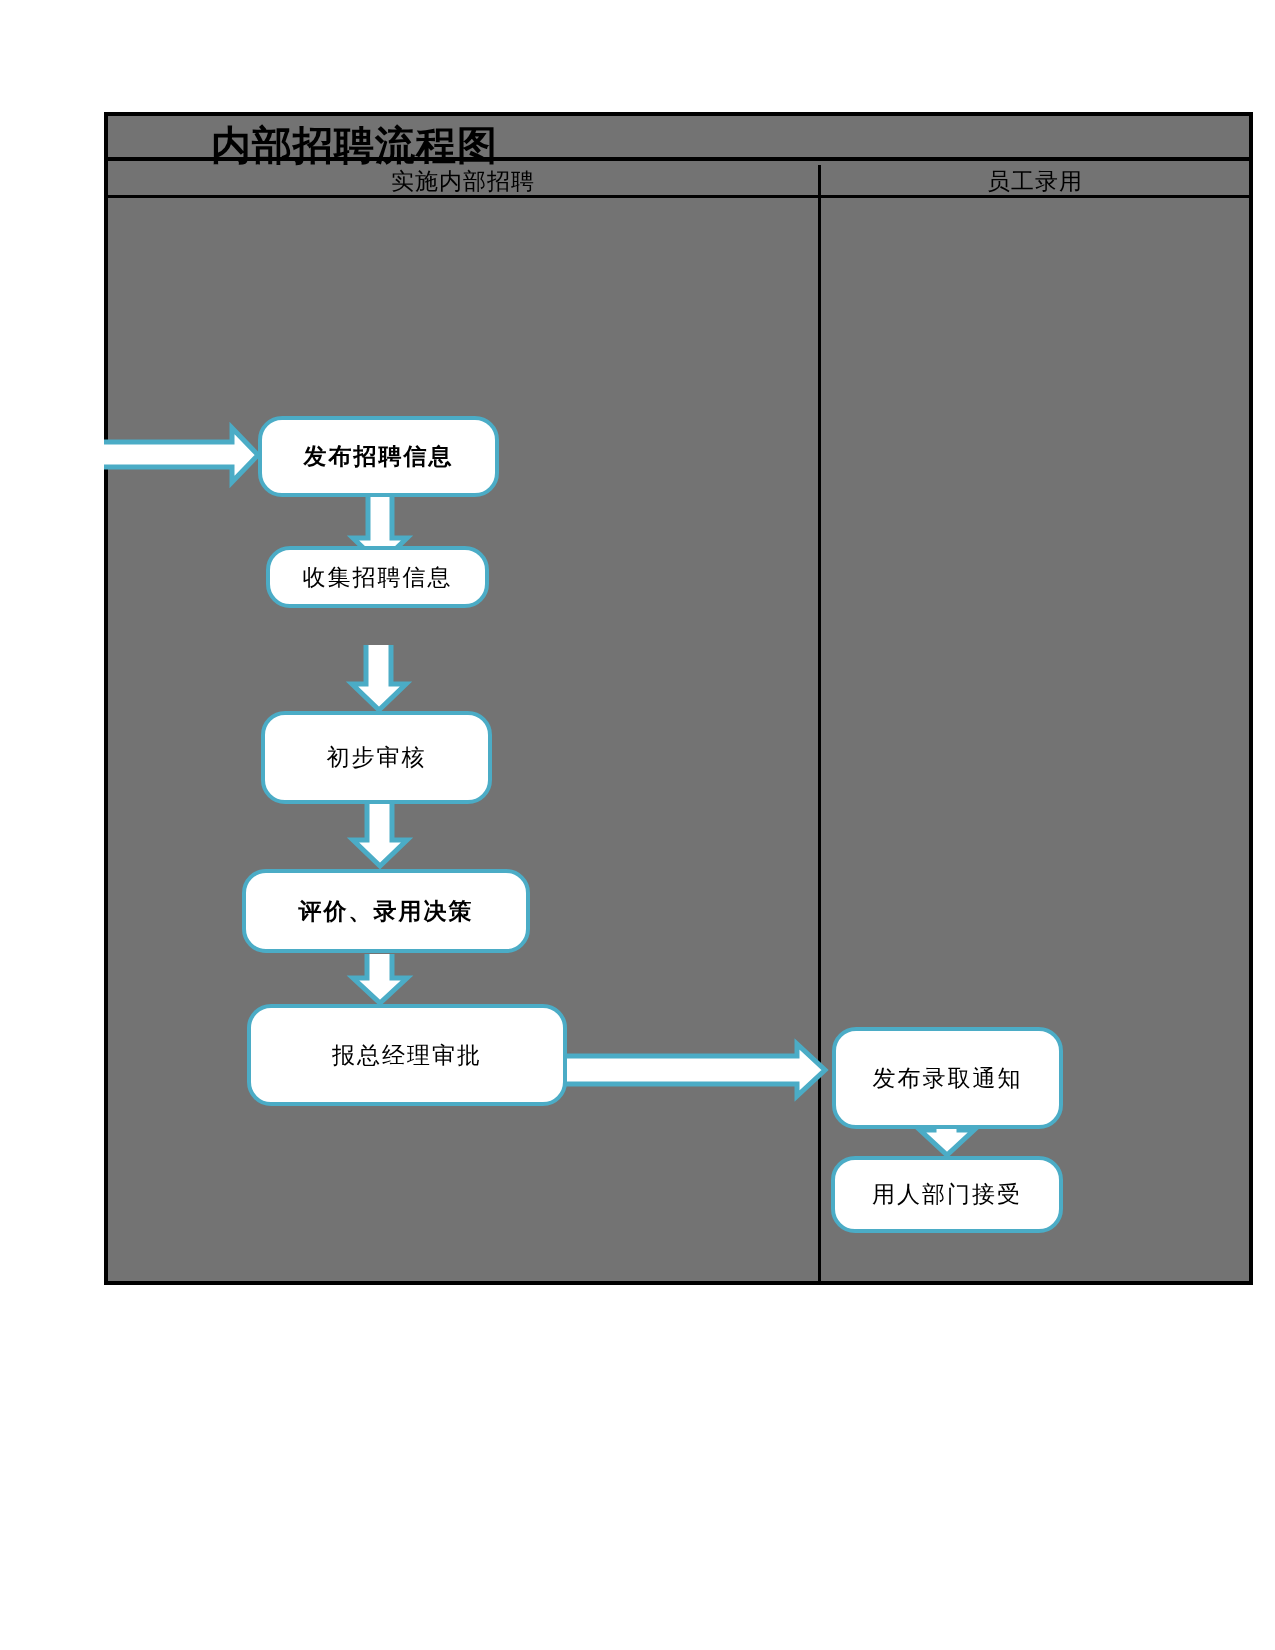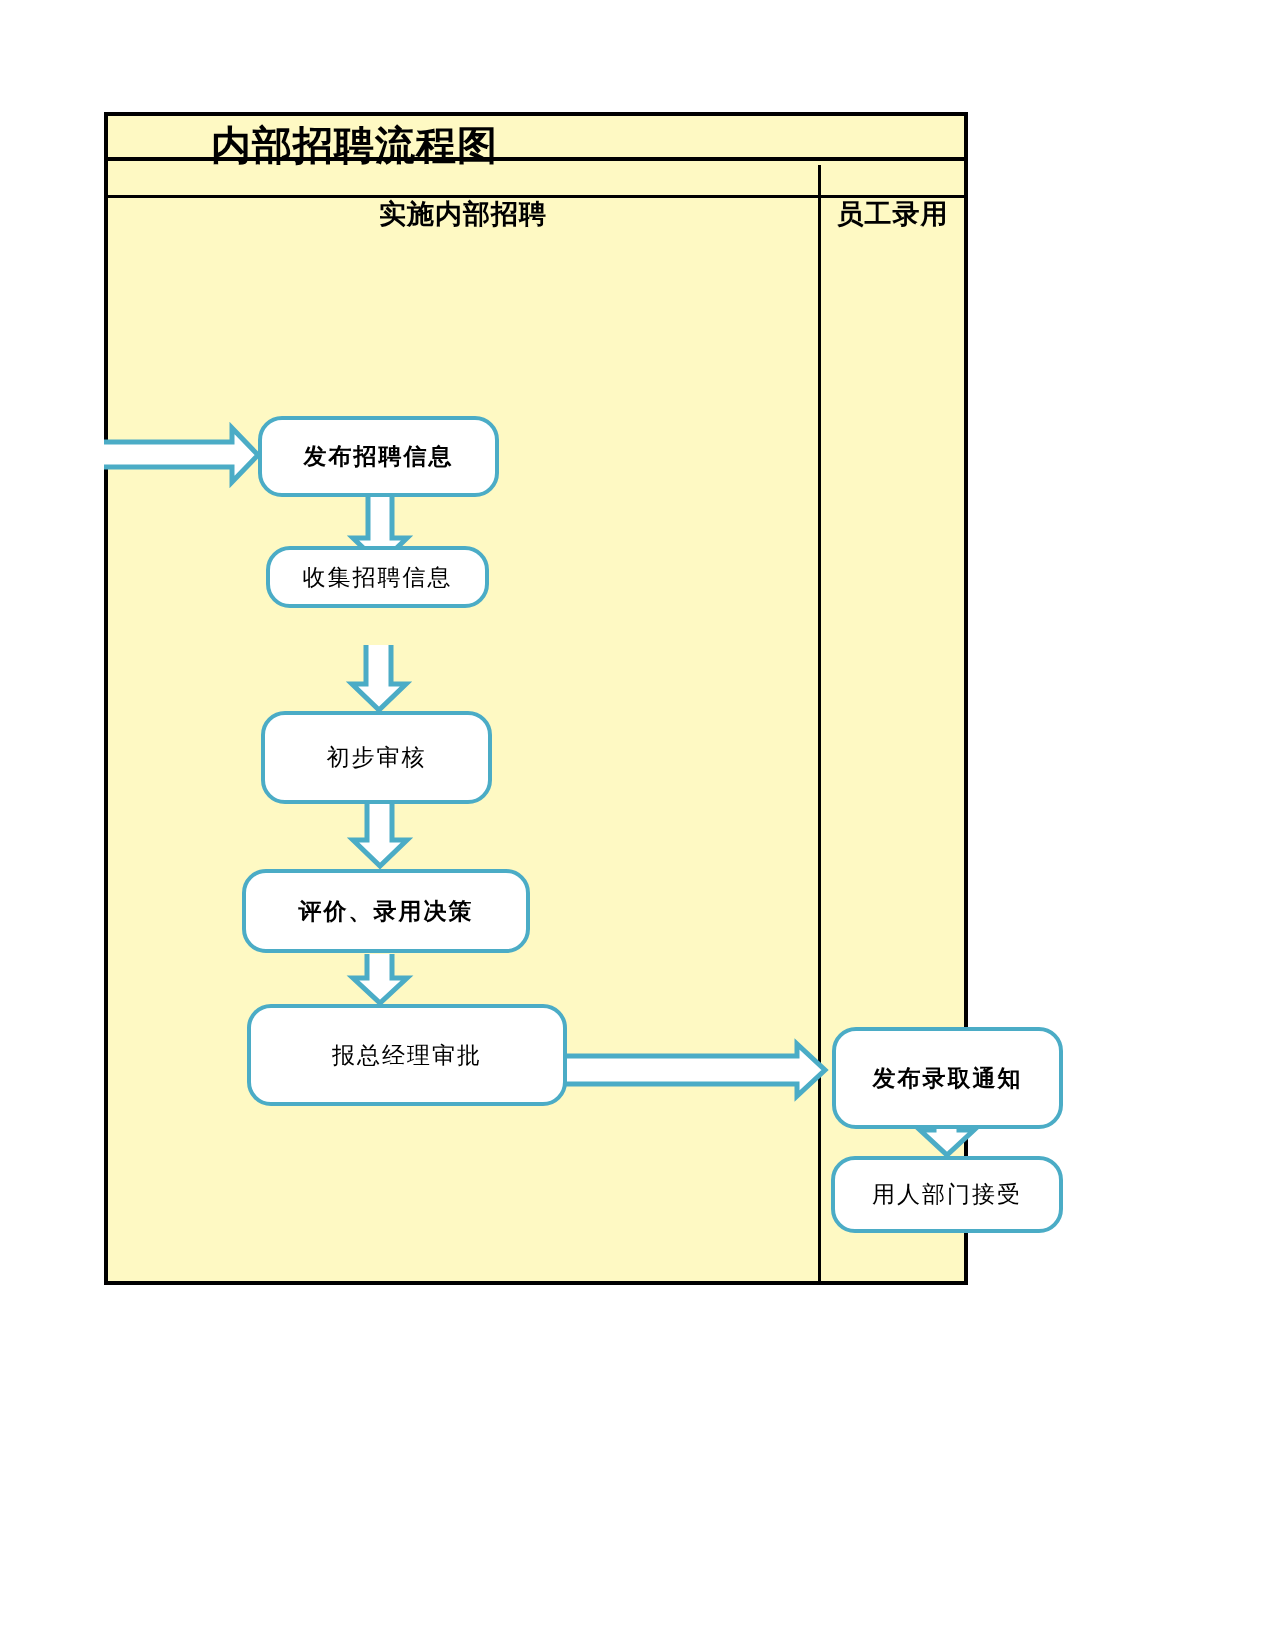--- a/index.html
+++ b/index.html
@@ -10,23 +10,23 @@
     height: 1650px;
     background: #ffffff;
     font-family: "Liberation Sans", sans-serif;
     overflow: hidden;
   }
 
   
   .frame {
     position: absolute;
     left: 104px; top: 112px;
-    width: 864px; height: 1173px;
+    width: 1149px; height: 1173px;
     border: 4px solid #000000;
-    background: #fef9c3;
+    background: #737373;
     z-index: 1;
   }
   .title-row {
     position: absolute;
     left: 0; top: 0; right: 0;
     height: 45px;
     border-bottom: 4px solid #000000;
   }
   .title-text {
     position: absolute;
@@ -42,25 +42,24 @@
     left: 0; top: 49px; right: 0;
     height: 33px;
     border-bottom: 3px solid #000000;
   }
   .header-cell {
     position: absolute;
     top: 0; height: 33px;
     display: flex;
     align-items: center;
     justify-content: center;
-    font-size: 27px;
-    font-weight: bold;
+    font-size: 23px;
+    font-weight: normal;
     color: #000000;
     letter-spacing: 1px;
-    margin-top: 32px;
   }
   .header-cell.left  { left: 0;    width: 710px; }
   .header-cell.right { left: 713px; right: 0; }
   .lane-divider {
     position: absolute;
     left: 710px; top: 49px;
     width: 3px; bottom: 0;
     background: #000000;
   }
 
@@ -92,21 +91,21 @@
     color: #000000;
     letter-spacing: 2px;
     z-index: 3;
     white-space: nowrap;
   }
   .node-1 { left: 258px; top: 416px;  width: 241px; height: 81px; font-weight: bold;  }
   .node-2 { left: 266px; top: 546px;  width: 223px; height: 62px;  }
   .node-3 { left: 261px; top: 711px;  width: 231px; height: 93px; font-family: Liberation Serif, serif;  }
   .node-4 { left: 242px; top: 869px;  width: 288px; height: 84px; font-weight: bold;  }
   .node-5 { left: 247px; top: 1004px; width: 320px; height: 102px; }
-  .node-6 { left: 832px; top: 1027px; width: 231px; height: 102px; font-weight: bold;  }
+  .node-6 { left: 832px; top: 1027px; width: 231px; height: 102px;  }
   .node-7 { left: 831px; top: 1156px; width: 232px; height: 77px;  }
 </style>
 </head>
 <body>
 
 <div class="page">
 
   <div class="frame">
     <div class="title-row">
       <div class="title-text">内部招聘流程图</div>

